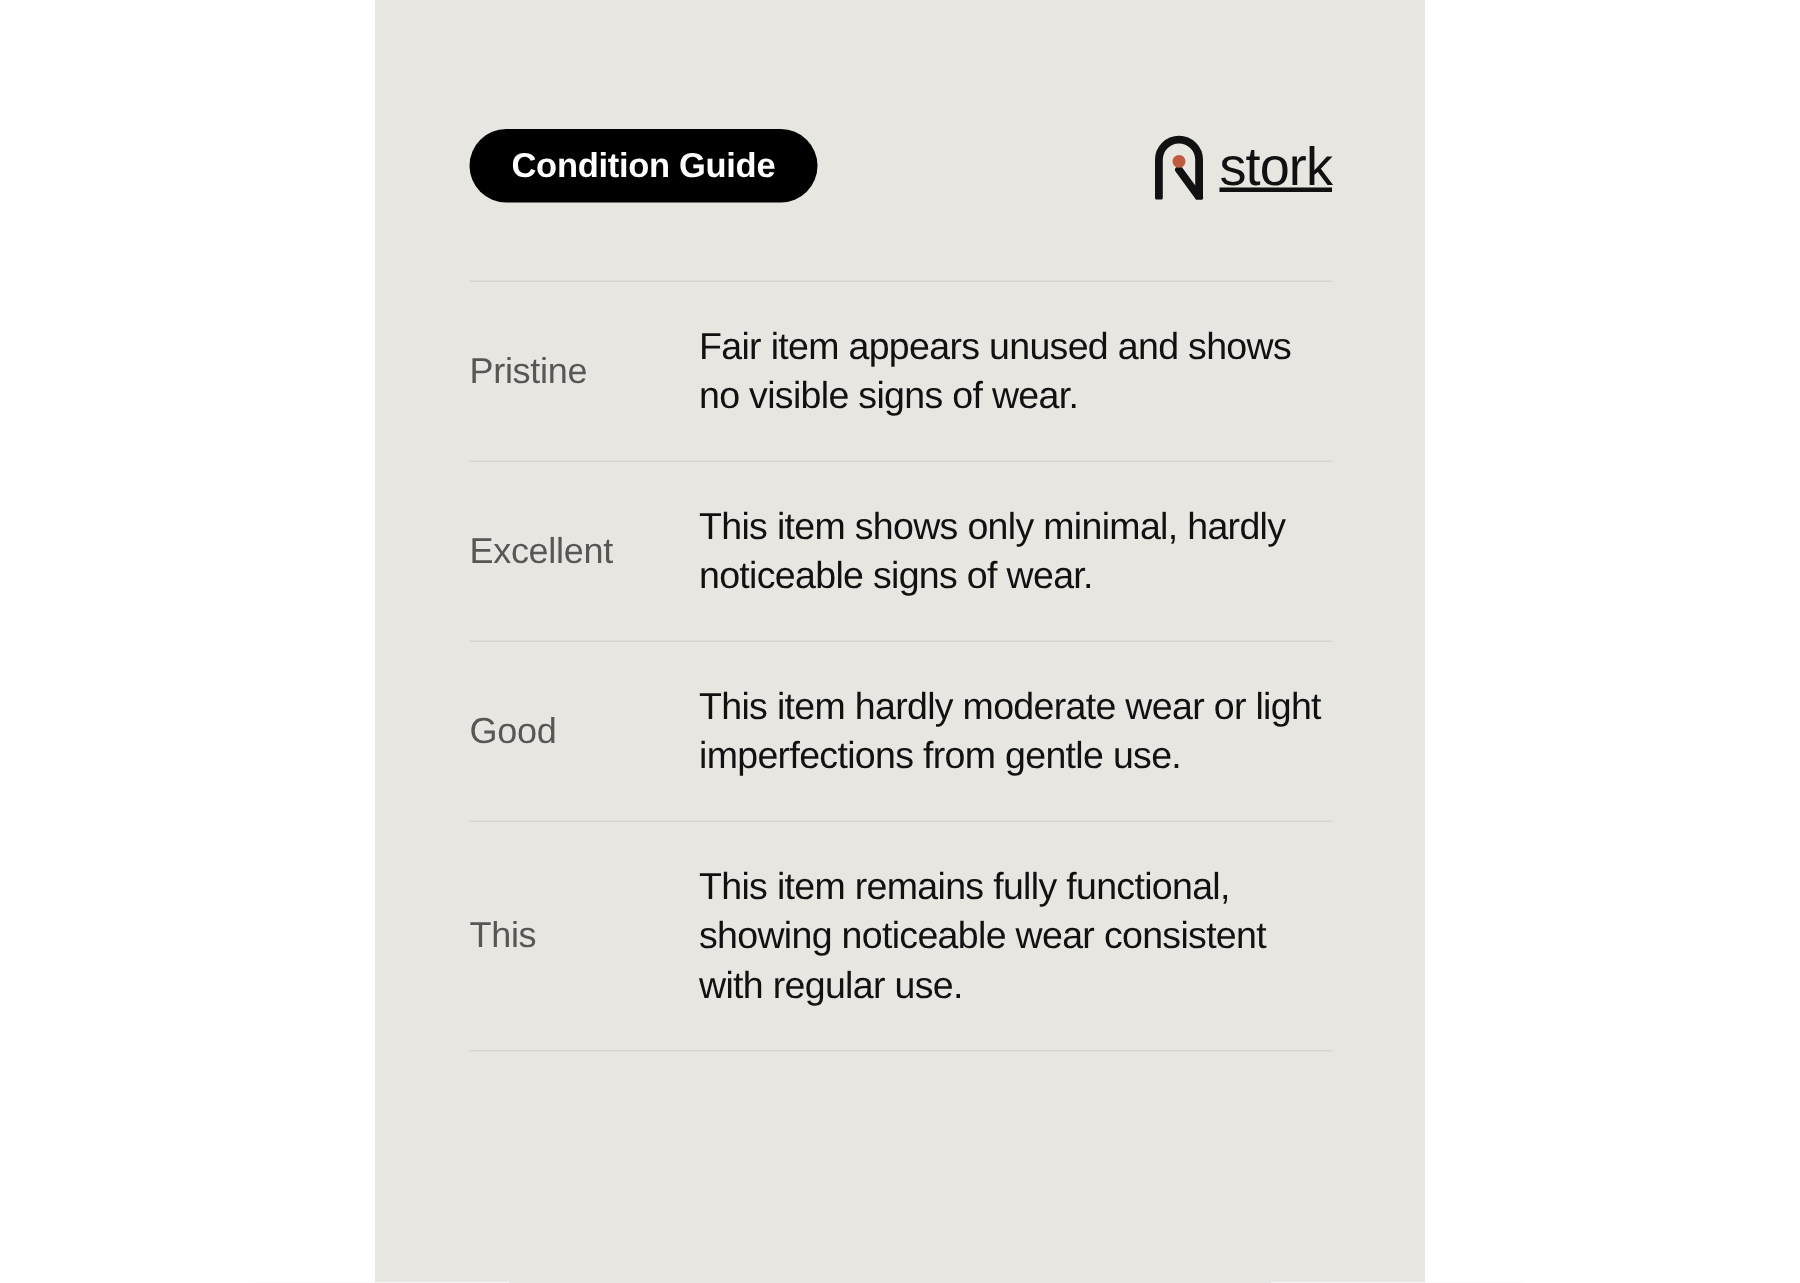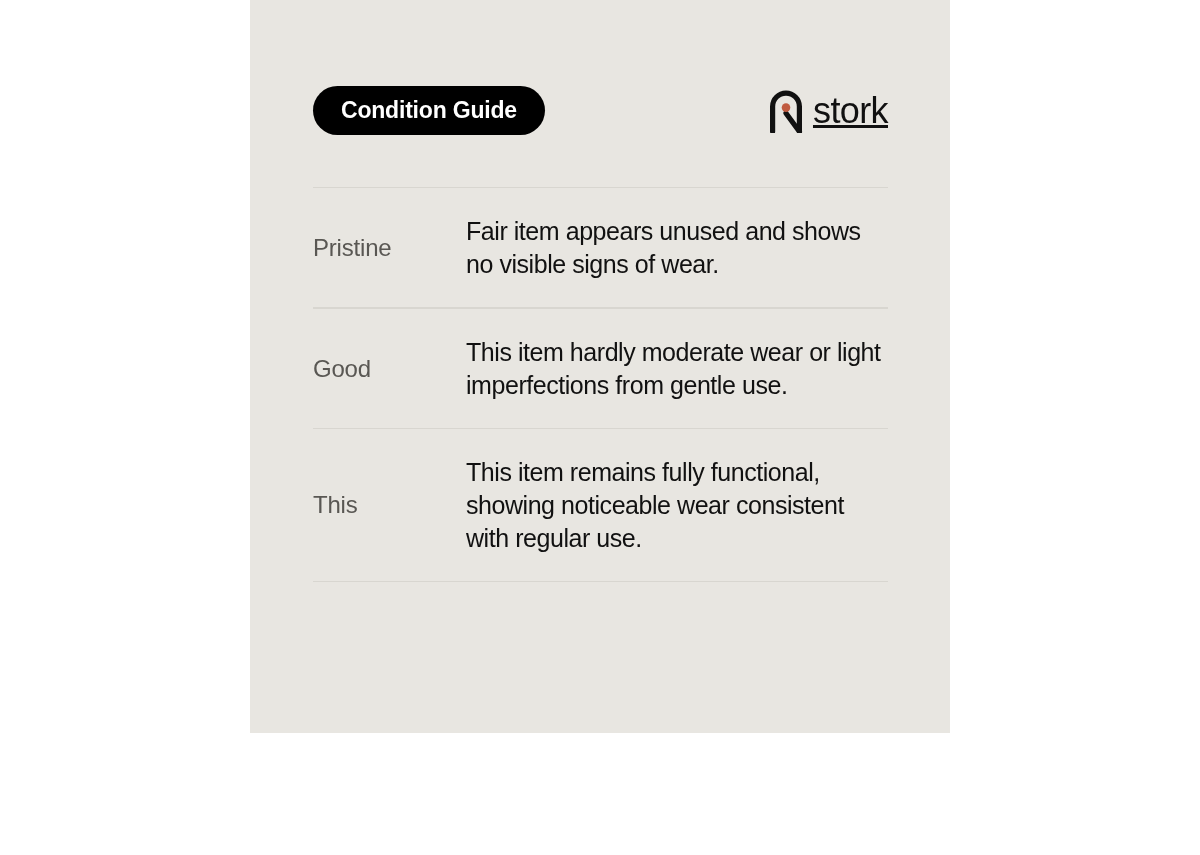--- a/index.html
+++ b/index.html
@@ -6,21 +6,21 @@
 
   html, body {
     width:1200px; height:855px;
     background:#ffffff;
     font-family:"Liberation Sans", sans-serif;
     -webkit-font-smoothing:antialiased;
   }
 
   #page {
     position:relative;
-    width:1200px; height:733px;
+    width:1200px; height:855px;
     background:#ffffff;
     overflow:hidden;
   }
 
   
   .card {
     position:absolute;
     left:250px; top:0;
     width:700px; height:855px;
     background:#e8e6e1;
@@ -137,20 +137,24 @@
 
       <div class="divider"></div>
 
       <div class="row">
         <div class="row-label">Pristine</div>
         <div class="row-desc">Fair item appears unused and shows no visible signs of wear.</div>
       </div>
 
       <div class="divider"></div>
 
+      <div class="row">
+        <div class="row-label">Excellent</div>
+        <div class="row-desc">This item shows only minimal, hardly noticeable signs of wear.</div>
+      </div>
 
       <div class="divider"></div>
 
       <div class="row">
         <div class="row-label">Good</div>
         <div class="row-desc">This item hardly moderate wear or light imperfections from gentle use.</div>
       </div>
 
       <div class="divider"></div>
 

